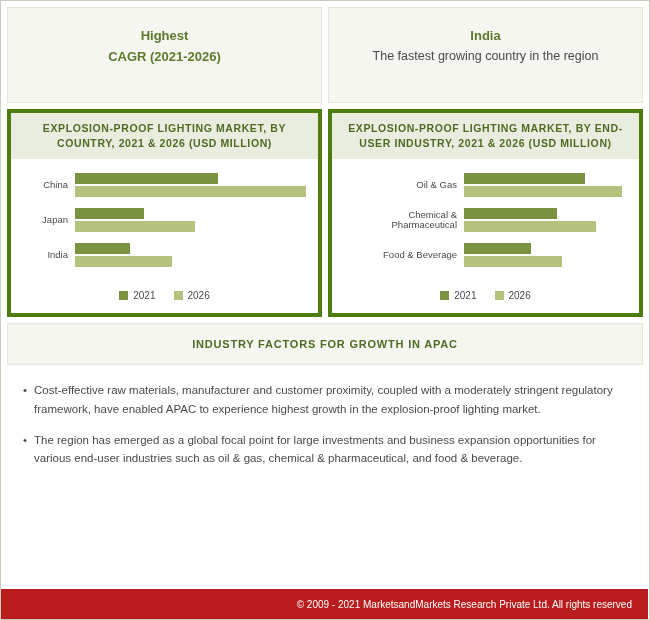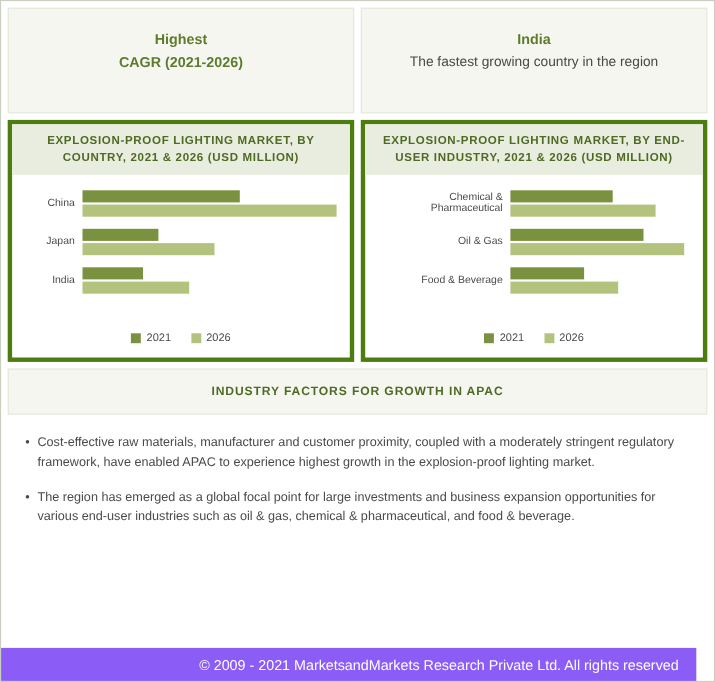--- a/index.html
+++ b/index.html
@@ -137,21 +137,20 @@
     height: 11px;
   }
   .bar.y2021 { background: #7a913f; }
   .bar.y2026 { background: #b3c27c; }
 
   .legend {
     display: flex;
     justify-content: center;
     gap: 18px;
     padding: 6px 0 12px 0;
-    margin-top: 12px;
   }
   .legend-item {
     display: flex;
     align-items: center;
     font-size: 10px;
     color: #4a4a4a;
   }
   .swatch {
     width: 9px;
     height: 9px;
@@ -187,26 +186,26 @@
   .factor .dot {
     flex: 0 0 auto;
     margin-right: 7px;
     color: #4a4a4a;
   }
 
   
   .footer {
     position: absolute;
     left: 0;
-    right: 16px;
+    right: 1px;
     bottom: 0;
     height: 30px;
-    background: #8b5cf6;
+    background: #b91c1c;
     color: #ffffff;
-    font-size: 13px;
+    font-size: 10px;
     display: flex;
     align-items: center;
     justify-content: flex-end;
     padding-right: 16px;
     box-sizing: border-box;
   }
 </style>
 </head>
 <body>
 
@@ -265,32 +264,32 @@
           <span>2026</span>
         </div>
       </div>
     </div>
 
     <div class="chart-block">
       <div class="chart-title">EXPLOSION-PROOF LIGHTING MARKET, BY END-USER INDUSTRY, 2021 &amp; 2026 (USD MILLION)</div>
       <div class="chart-body">
 
         <div class="bar-group">
+          <div class="bar-label" style="width:120px">Oil &amp; Gas</div>
+          <div class="bars">
+            <div class="bar y2021" style="width:74%"></div>
+            <div class="bar y2026" style="width:97%"></div>
+          </div>
+        </div>
+
+        <div class="bar-group">
           <div class="bar-label" style="width:120px">Chemical &amp; Pharmaceutical</div>
           <div class="bars">
             <div class="bar y2021" style="width:57%"></div>
             <div class="bar y2026" style="width:81%"></div>
-          </div>
-        </div>
-
-        <div class="bar-group">
-          <div class="bar-label" style="width:120px">Oil &amp; Gas</div>
-          <div class="bars">
-            <div class="bar y2021" style="width:74%"></div>
-            <div class="bar y2026" style="width:97%"></div>
           </div>
         </div>
 
         <div class="bar-group">
           <div class="bar-label" style="width:120px">Food &amp; Beverage</div>
           <div class="bars">
             <div class="bar y2021" style="width:41%"></div>
             <div class="bar y2026" style="width:60%"></div>
           </div>
         </div>

